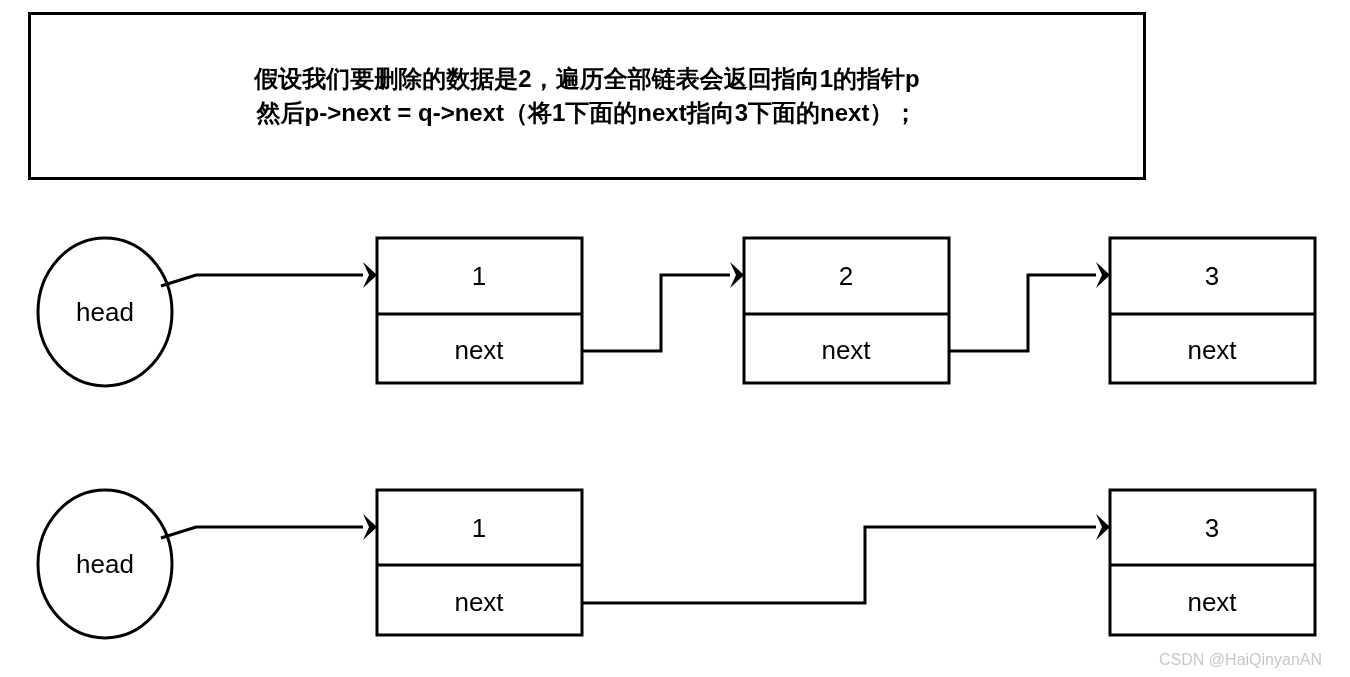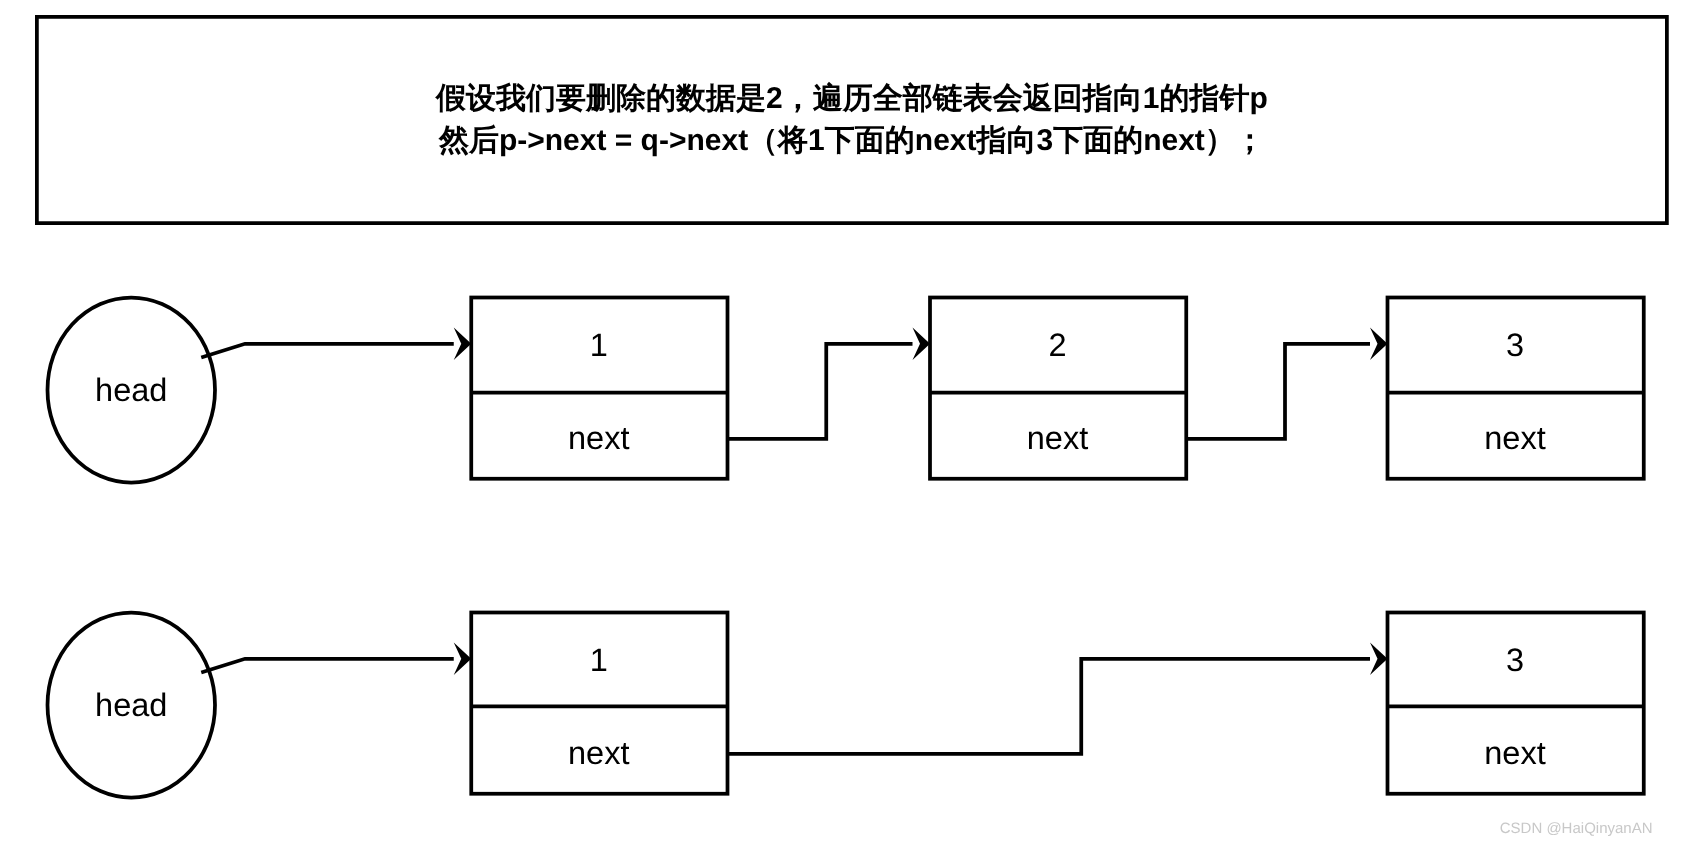--- a/index.html
+++ b/index.html
@@ -18,21 +18,21 @@
     width: 1350px;
     height: 677px;
     background: #ffffff;
   }
 
   
   .note-panel {
     position: absolute;
     left: 28px;
     top: 12px;
-    width: 1307px;
+    width: 1118px;
     height: 168px;
     border: 3px solid #000000;
     box-sizing: border-box;
     background: #ffffff;
     display: flex;
     flex-direction: column;
     align-items: center;
     justify-content: center;
   }
   .note-line {
@@ -92,21 +92,21 @@
     text-anchor: middle;
     dominant-baseline: middle;
   }
 
   
   .watermark {
     position: absolute;
     right: 28px;
     bottom: 8px;
     font-family: "Liberation Sans", sans-serif;
-    font-size: 12px;
+    font-size: 16px;
     color: #c8c8c8;
     white-space: nowrap;
   }
 </style>
 </head>
 <body>
 
 <div id="stage">
 
   <div class="note-panel">

